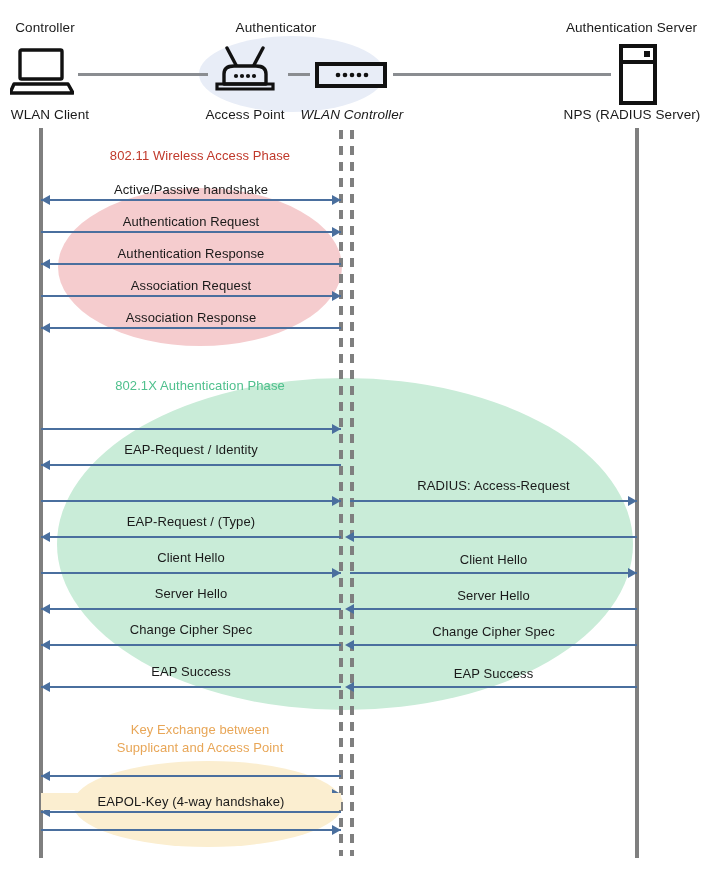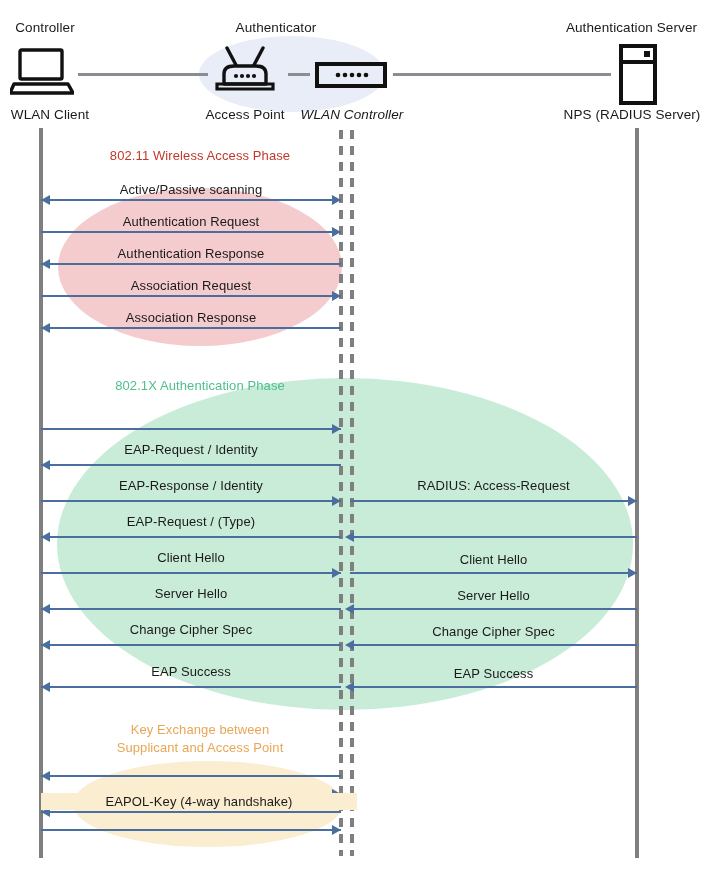--- a/index.html
+++ b/index.html
@@ -183,21 +183,21 @@
   <div class="lifeline" style="left:635px; top:128px; height:730px;"></div>
 
   <div class="phase-label" style="left:60px; top:147px; width:280px; color:#c0392b;">802.11 Wireless Access Phase</div>
   <div class="phase-label" style="left:60px; top:377px; width:280px; color:#4fc08d;">802.1X Authentication Phase</div>
   <div class="phase-label" style="left:60px; top:721px; width:280px; color:#e8a657;">Key Exchange between
 Supplicant and Access Point</div>
 
   <div class="msg-line" style="left:41px; top:199px; width:300px;"></div>
   <div class="msg-head left" style="left:41px;  top:195px;"></div>
   <div class="msg-head right" style="left:332px; top:195px;"></div>
-  <div class="msg-label" style="left:41px; top:182px; width:300px;">Active/Passive scanning</div>
+  <div class="msg-label" style="left:41px; top:182px; width:300px;">Active/Passive handshake</div>
 
   <div class="msg-line" style="left:41px; top:231px; width:300px;"></div>
   <div class="msg-head right" style="left:332px; top:227px;"></div>
   <div class="msg-label" style="left:41px; top:214px; width:300px;">Authentication Request</div>
 
   <div class="msg-line" style="left:41px; top:263px; width:300px;"></div>
   <div class="msg-head left" style="left:41px; top:259px;"></div>
   <div class="msg-label" style="left:41px; top:246px; width:300px;">Authentication Response</div>
 
   <div class="msg-line" style="left:41px; top:295px; width:300px;"></div>
@@ -210,21 +210,20 @@
 
   <div class="msg-line" style="left:41px; top:428px; width:300px;"></div>
   <div class="msg-head right" style="left:332px; top:424px;"></div>
 
   <div class="msg-line" style="left:41px; top:464px; width:300px;"></div>
   <div class="msg-head left" style="left:41px; top:460px;"></div>
   <div class="msg-label" style="left:41px; top:442px; width:300px;">EAP-Request / Identity</div>
 
   <div class="msg-line" style="left:41px; top:500px; width:300px;"></div>
   <div class="msg-head right" style="left:332px; top:496px;"></div>
-  <div class="msg-label" style="left:41px; top:478px; width:300px;">EAP-Response / Identity</div>
 
   <div class="msg-line" style="left:41px; top:536px; width:300px;"></div>
   <div class="msg-head left" style="left:41px; top:532px;"></div>
   <div class="msg-label" style="left:41px; top:514px; width:300px;">EAP-Request / (Type)</div>
 
   <div class="msg-line" style="left:41px; top:572px; width:300px;"></div>
   <div class="msg-head right" style="left:332px; top:568px;"></div>
   <div class="msg-label" style="left:41px; top:550px; width:300px;">Client Hello</div>
 
   <div class="msg-line" style="left:41px; top:608px; width:300px;"></div>
@@ -267,15 +266,15 @@
 
   <div class="msg-line" style="left:41px; top:793px; width:300px;"></div>
   <div class="msg-head right" style="left:332px; top:789px;"></div>
 
   <div class="msg-line" style="left:41px; top:811px; width:300px;"></div>
   <div class="msg-head left" style="left:41px; top:807px;"></div>
 
   <div class="msg-line" style="left:41px; top:829px; width:300px;"></div>
   <div class="msg-head right" style="left:332px; top:825px;"></div>
 
-  <div class="msg-label" style="left:41px; top:793px; width:300px; background:#fbeed0; padding:1px 8px;">EAPOL-Key (4-way handshake)</div>
+  <div class="msg-label" style="left:41px; top:793px; width:300px; background:#fbeed0; padding:1px 0;">EAPOL-Key (4-way handshake)</div>
 
 </div>
 
 </body></html>

